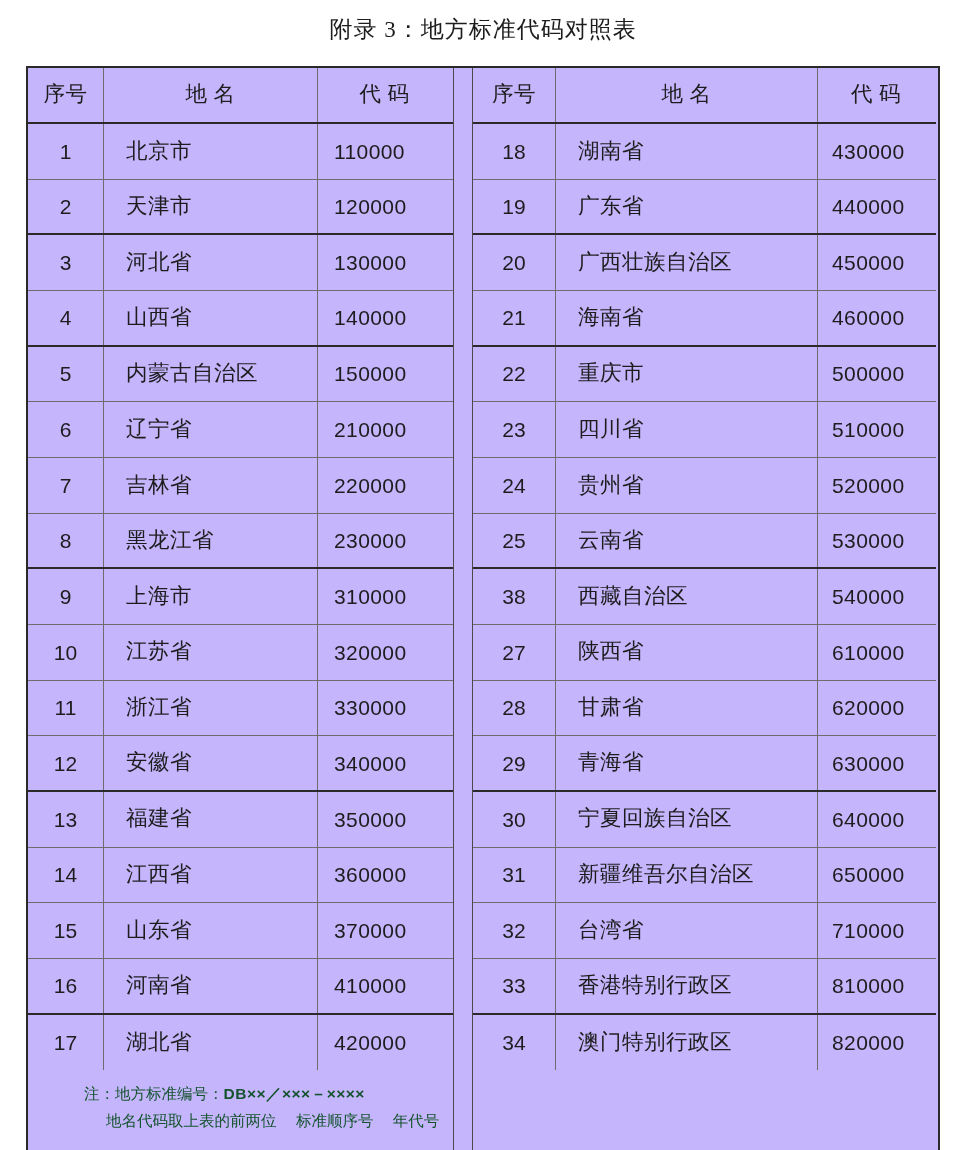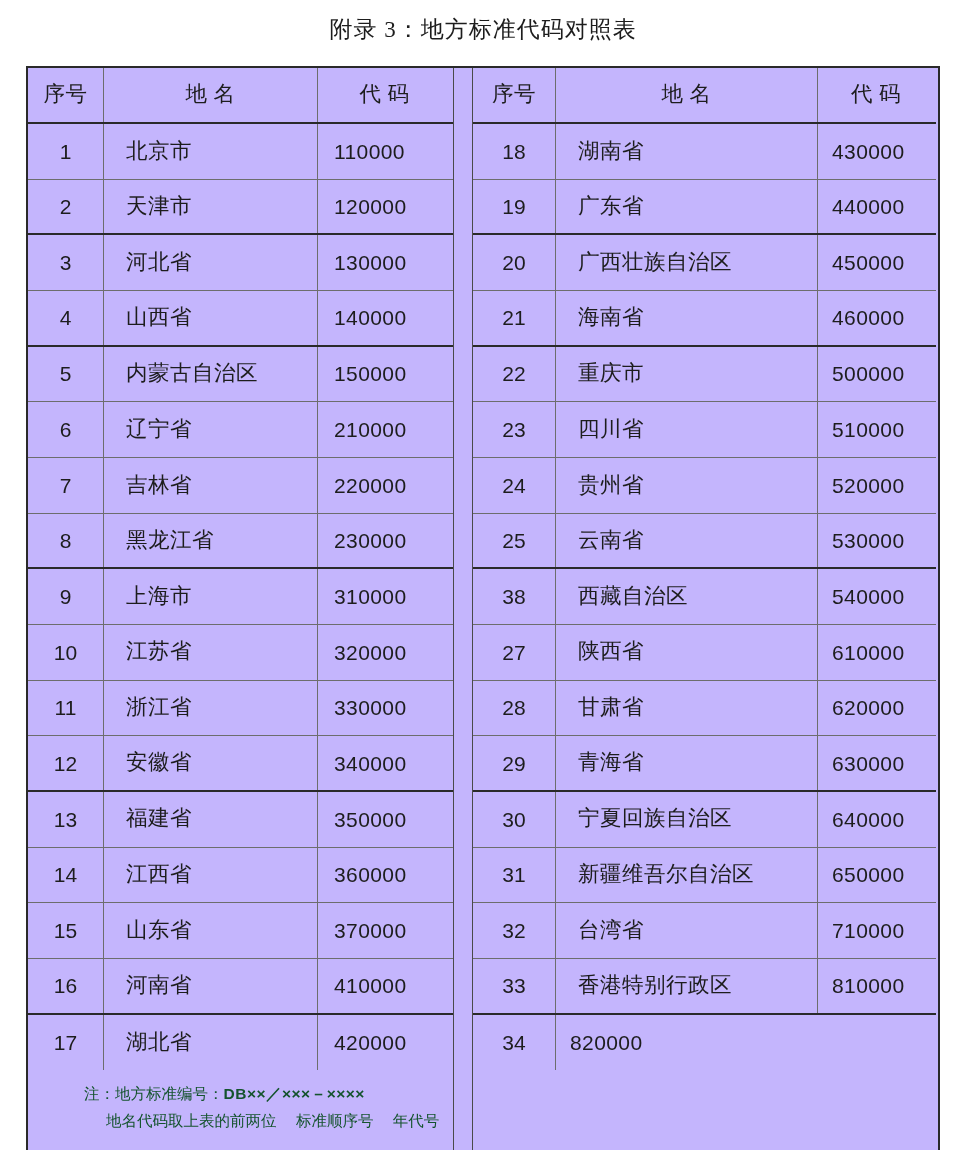--- a/index.html
+++ b/index.html
@@ -322,20 +322,21 @@
             <div class="cell c-name name">台湾省</div>
             <div class="cell c-code code">710000</div>
           </div>
           <div class="row heavy-bottom">
             <div class="cell c-no num">33</div>
             <div class="cell c-name name">香港特别行政区</div>
             <div class="cell c-code code">810000</div>
           </div>
           <div class="row">
             <div class="cell c-no num">34</div>
+            <div class="cell c-name name">澳门特别行政区</div>
             <div class="cell c-code code">820000</div>
           </div>
         </div>
     </div>
 
   </div>
 
   <div class="notes">
     <div class="note-line l1"><span>注：地方标准编号：</span><span class="note-code">DB××／×××－××××</span></div>
     <div class="note-line l2">地名代码取上表的前两位     标准顺序号     年代号</div>

